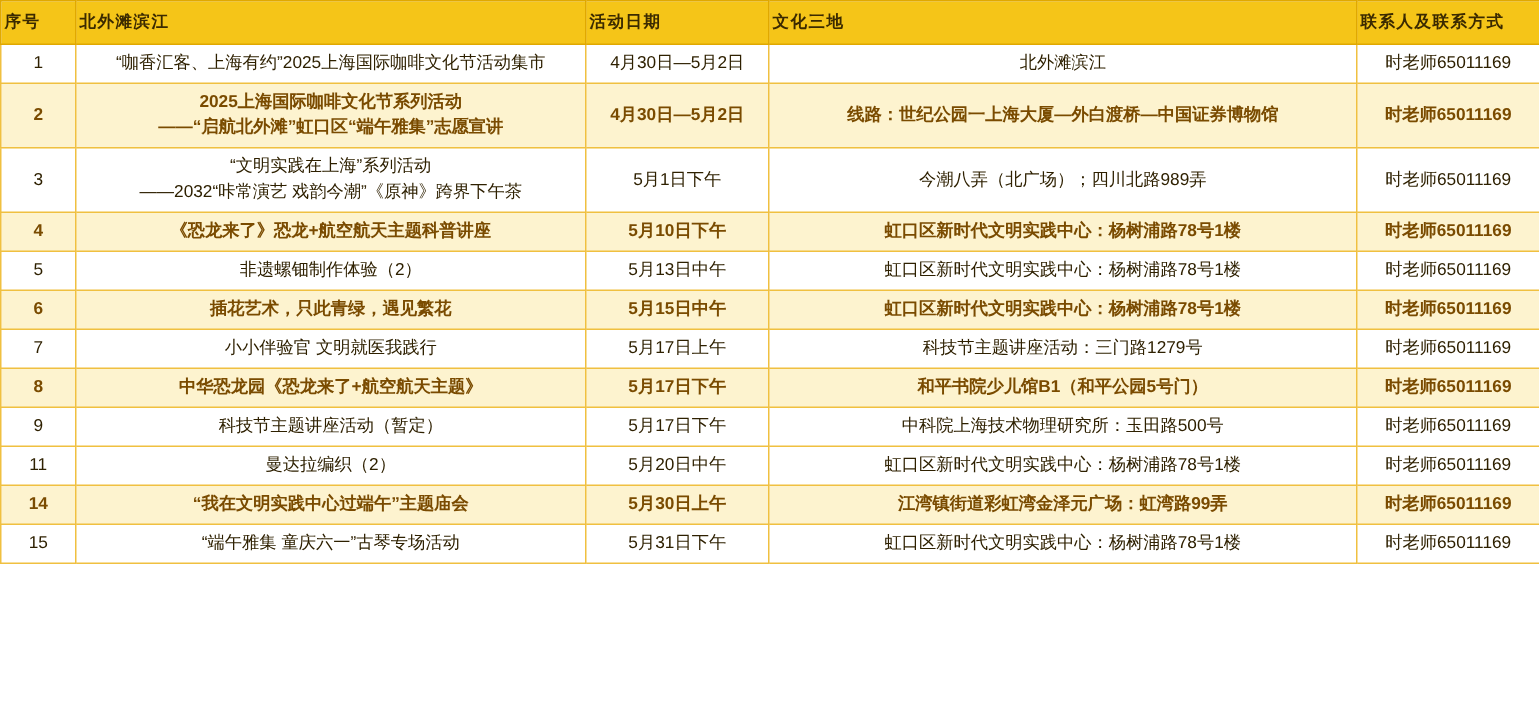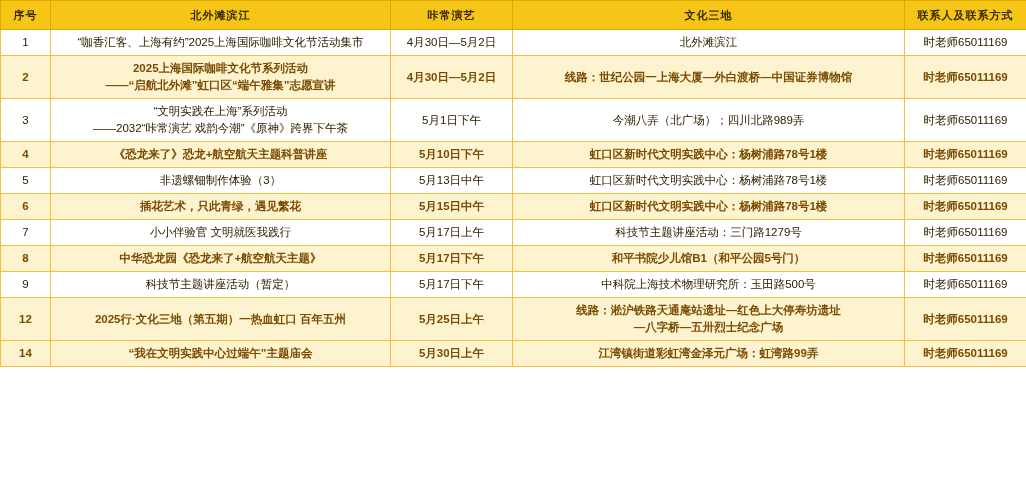--- a/index.html
+++ b/index.html
@@ -25,21 +25,21 @@
   table.activity-table col.c-contact{ width: 122px; }
 
   thead th {
     background: #f5c518;
     color: #3b2a00;
     font-size: 11px;
     font-weight: bold;
     border: 1px solid #e0a800;
     height: 24px;
     line-height: 14px;
-    text-align: center;
+    text-align: left;
     letter-spacing: 1px;
     padding: 2px 2px;
   }
   tbody td {
     border: 1px solid #f0c040;
     font-size: 11.5px;
     color: #2e2000;
     text-align: center;
     vertical-align: middle;
     padding: 4px 4px;
@@ -84,21 +84,21 @@
     <col class="c-idx">
       <col class="c-name">
       <col class="c-date">
       <col class="c-place">
       <col class="c-contact">
   </colgroup>
   <thead>
     <tr>
       <th>序号</th>
       <th>北外滩滨江</th>
-      <th>咔常演艺</th>
+      <th>活动日期</th>
       <th>文化三地</th>
       <th>联系人及联系方式</th>
     </tr>
   </thead>
   <tbody>
     <tr class="odd">
       <td class="idx">1</td>
       <td class="name">
         <span class="line2">“咖香汇客、上海有约”2025上海国际咖啡文化节活动集市</span>
       </td>
@@ -139,21 +139,21 @@
       </td>
       <td class="date">5月10日下午</td>
       <td class="place">
         <span class="line2">虹口区新时代文明实践中心：杨树浦路78号1楼</span>
       </td>
       <td class="contact">时老师65011169</td>
     </tr>
     <tr class="odd">
       <td class="idx">5</td>
       <td class="name">
-        <span class="line2">非遗螺钿制作体验（3）</span>
+        <span class="line2">非遗螺钿制作体验（2）</span>
       </td>
       <td class="date">5月13日中午</td>
       <td class="place">
         <span class="line2">虹口区新时代文明实践中心：杨树浦路78号1楼</span>
       </td>
       <td class="contact">时老师65011169</td>
     </tr>
     <tr class="even">
       <td class="idx">6</td>
       <td class="name">
@@ -191,37 +191,47 @@
       <td class="idx">9</td>
       <td class="name">
         <span class="line2">科技节主题讲座活动（暂定）</span>
       </td>
       <td class="date">5月17日下午</td>
       <td class="place">
         <span class="line2">中科院上海技术物理研究所：玉田路500号</span>
       </td>
       <td class="contact">时老师65011169</td>
     </tr>
-    <tr class="even">
-      <td class="idx">12</td>
-      <td class="name">
-        <span class="line2">2025行·文化三地（第五期）一热血虹口 百年五州</span>
-      </td>
-      <td class="date">5月25日上午</td>
-      <td class="place">
-        <span class="line2">线路：淞沪铁路天通庵站遗址—红色上大停寿坊遗址</span>
-        <span class="line2">—八字桥—五卅烈士纪念广场</span>
+    <tr class="odd">
+      <td class="idx">11</td>
+      <td class="name">
+        <span class="line2">曼达拉编织（2）</span>
+      </td>
+      <td class="date">5月20日中午</td>
+      <td class="place">
+        <span class="line2">虹口区新时代文明实践中心：杨树浦路78号1楼</span>
       </td>
       <td class="contact">时老师65011169</td>
     </tr>
     <tr class="even">
       <td class="idx">14</td>
       <td class="name">
         <span class="line2">“我在文明实践中心过端午”主题庙会</span>
       </td>
       <td class="date">5月30日上午</td>
       <td class="place">
         <span class="line2">江湾镇街道彩虹湾金泽元广场：虹湾路99弄</span>
+      </td>
+      <td class="contact">时老师65011169</td>
+    </tr>
+    <tr class="odd">
+      <td class="idx">15</td>
+      <td class="name">
+        <span class="line2">“端午雅集 童庆六一”古琴专场活动</span>
+      </td>
+      <td class="date">5月31日下午</td>
+      <td class="place">
+        <span class="line2">虹口区新时代文明实践中心：杨树浦路78号1楼</span>
       </td>
       <td class="contact">时老师65011169</td>
     </tr>
   </tbody>
 </table>
 
 </body></html>

